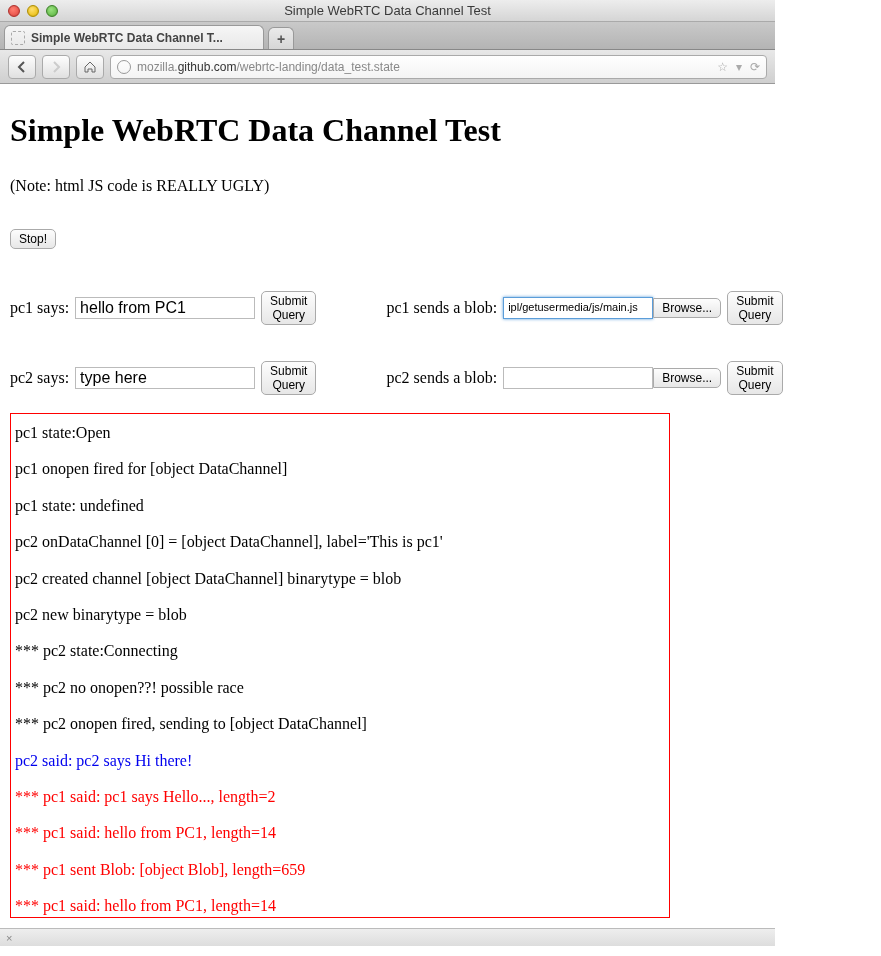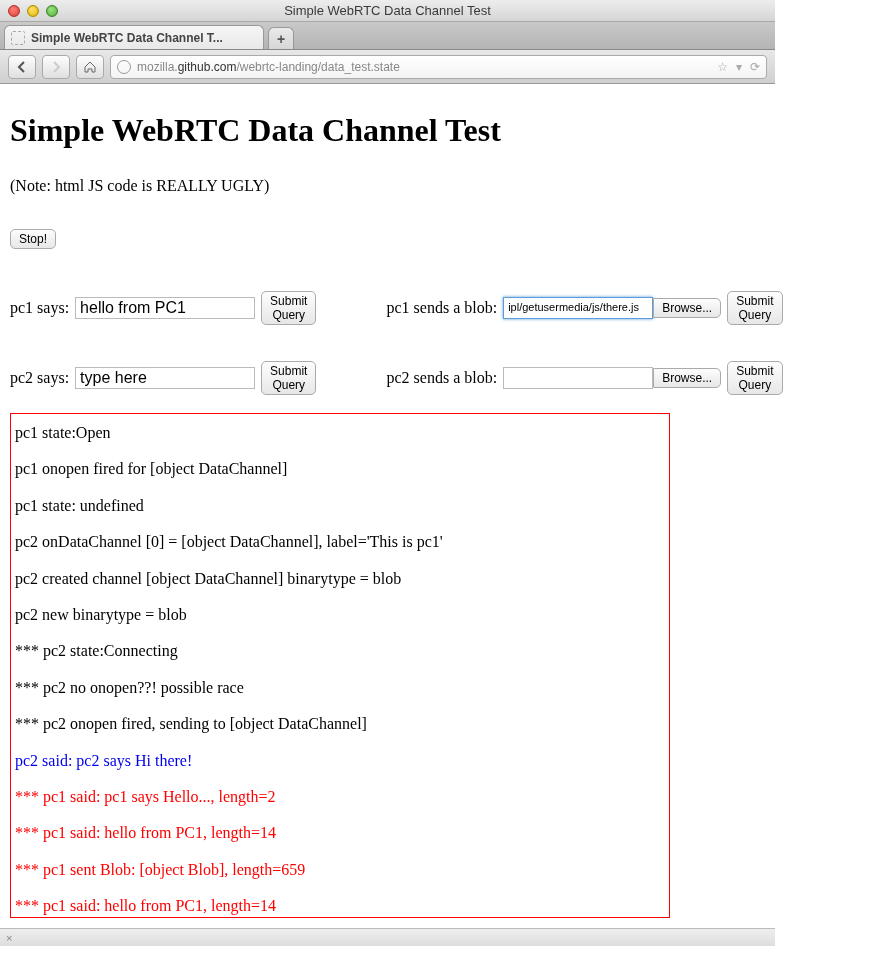--- a/index.html
+++ b/index.html
@@ -243,21 +243,21 @@
 
     <div class="row-group" style="margin-top:24px;">
       <div class="form-row">
         <span class="label">pc1 says:</span>
         <input class="textinput" value="hello from PC1" style="">
         <button class="btn">Submit Query</button>
       </div>
       <div class="form-row">
         <span class="label">pc1 sends a blob:</span>
         <div class="fileinput-wrap">
-          <div class="file-text focused">ipl/getusermedia/js/there.js</div>
+          <div class="file-text focused">ipl/getusermedia/js/main.js</div>
           <button class="btn" style="border-top-left-radius:0;border-bottom-left-radius:0;">Browse...</button>
         </div>
         <button class="btn">Submit Query</button>
       </div>
     </div>
 
     <div class="row-group">
       <div class="form-row">
         <span class="label">pc2 says:</span>
         <input class="textinput" value="type here" style="">

